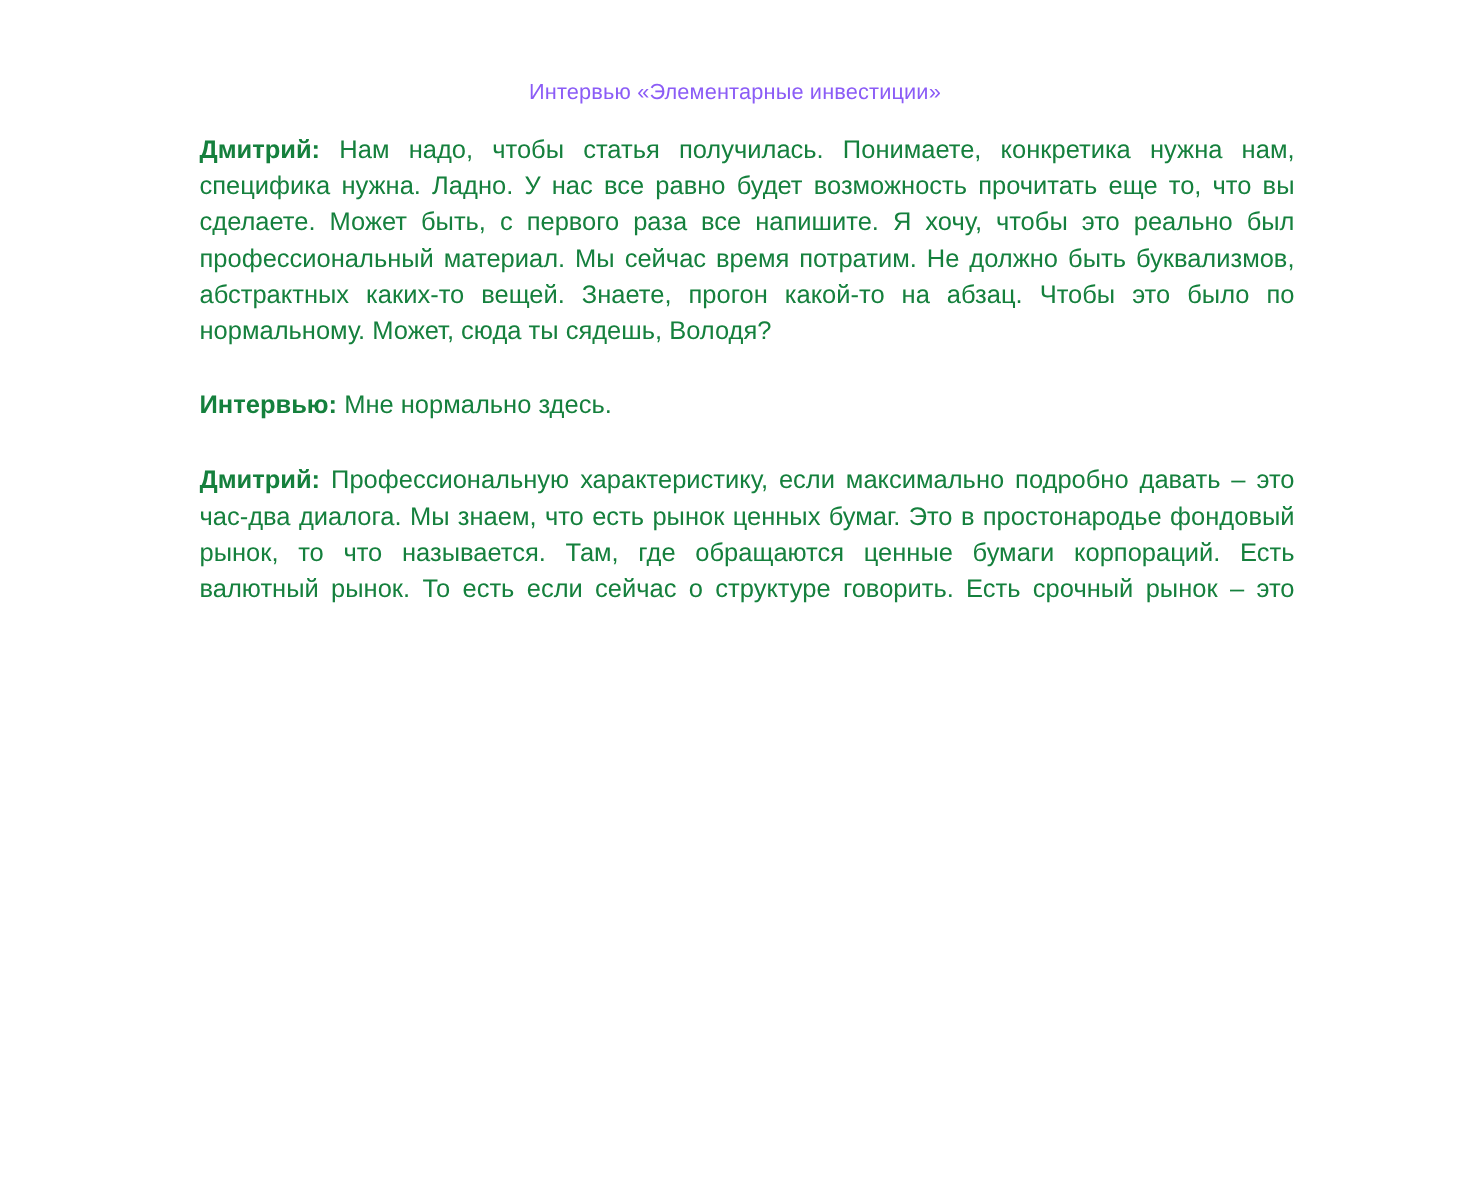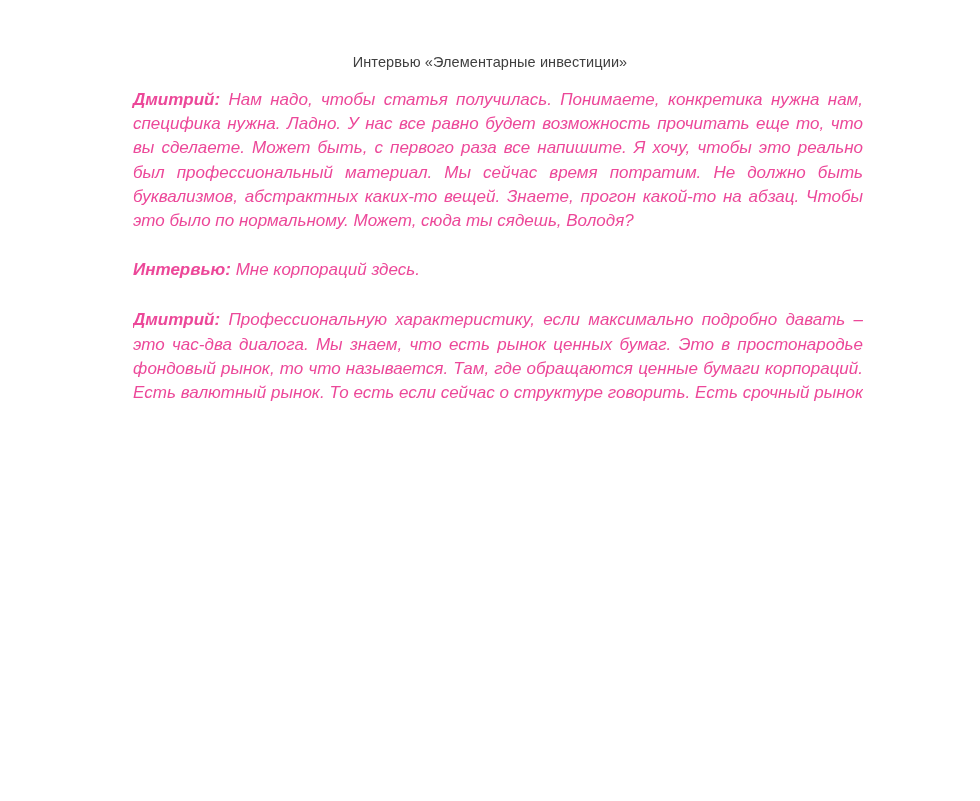--- a/index.html
+++ b/index.html
@@ -21,40 +21,39 @@
     box-sizing: border-box;
   }
   .running-header {
     position: absolute;
     top: 54px;
     left: 0;
     width: 980px;
     text-align: center;
     font-family: "Liberation Sans", sans-serif;
     font-size: 14.5px;
-    color: #404040;
+    color: #8b5cf6;
     letter-spacing: 0.1px;
     white-space: nowrap;
   }
   .body-col {
     position: absolute;
     top: 88px;
     left: 133px;
     width: 730px;
   }
   p.para {
     margin: 0 0 0 0;
     text-align: justify;
     text-justify: inter-word;
     font-size: 17px;
     line-height: 24.2px;
-    color: #ec4899;
+    color: #15803d;
     word-spacing: 0px;
     hyphens: none;
-    font-style: italic;
   }
   p.para.gap-md { margin-top: 25px; }
   p.para.gap-lg { margin-top: 26px; }
   .speaker {
     font-weight: bold;
   }
   .q-bold {
     font-weight: bold;
   }
   
@@ -70,21 +69,21 @@
 
   <div class="running-header">Интервью «Элементарные инвестиции»</div>
 
   <div class="body-col">
 
     <p class="para">
       <span class="speaker">Дмитрий:</span><span> Нам надо, чтобы статья получилась. Понимаете, конкретика нужна нам, специфика нужна. Ладно. У нас все равно будет возможность прочитать еще то, что вы сделаете. Может быть, с первого раза все напишите. Я хочу, чтобы это реально был профессиональный материал. Мы сейчас время потратим. Не должно быть буквализмов, абстрактных каких-то вещей. Знаете, прогон какой-то на абзац. Чтобы это было по нормальному. Может, сюда ты сядешь, Володя?</span>
     </p>
 
     <p class="para gap-md">
-      <span class="speaker">Интервью:</span><span> Мне корпораций здесь.</span>
+      <span class="speaker">Интервью:</span><span> Мне нормально здесь.</span>
     </p>
 
 
     <p class="para gap-lg clip-bottom">
       <span class="speaker">Дмитрий:</span><span> Профессиональную характеристику, если максимально подробно давать – это час-два диалога. Мы знаем, что есть рынок ценных бумаг. Это в простонародье фондовый рынок, то что называется. Там, где обращаются ценные бумаги корпораций. Есть валютный рынок. То есть если сейчас о структуре говорить. Есть срочный рынок – это рынок деривативов  или рынок производных финансовых инструментов. Что еще забываю сказать? Есть рынок у нас драгоценных металлов – это товарный рынок называется. То есть у нас есть рынок ценных бумаг, валютный рынок,  товарный рынок и рынок деривативов. Это биржевые рынки. Есть рынок ОТС – это рынок внебиржевой, где вращаются форвардные контракты и так далее. То есть еще раз, смотрите, я что хочу сказать. У нас что получается, Кирилл, это не ликбез. То есть тоже  ликбез из статьи я тоже не хочу устраивать, потому что структуру фондового рынка можно посмотреть. Я ее сейчас рассказал, по сути. Да, там у нас еще страховой рынок, где страховые фонды всякие работают, пенсионные фонды и так далее. Есть рынок золота. Его часто выносят в отдельную секцию, но хрен знает зачем. Это все равно рынок драгоценных металлов. Поэтому я тоже хочу, чтобы ликбеза у нас не получилось. В том смысле, что знаете, структура фондового рынка</span>
     </p>
 
   </div>
 </div>
 

